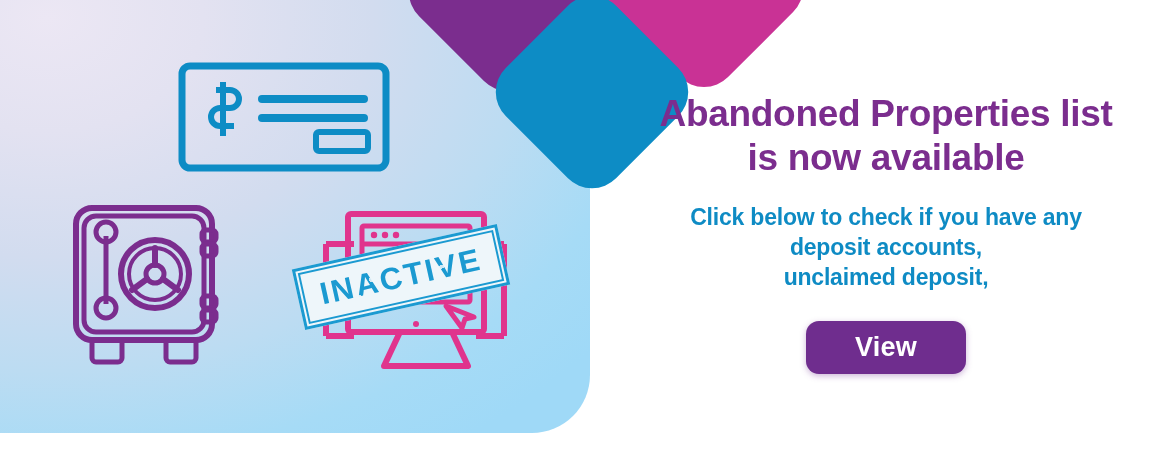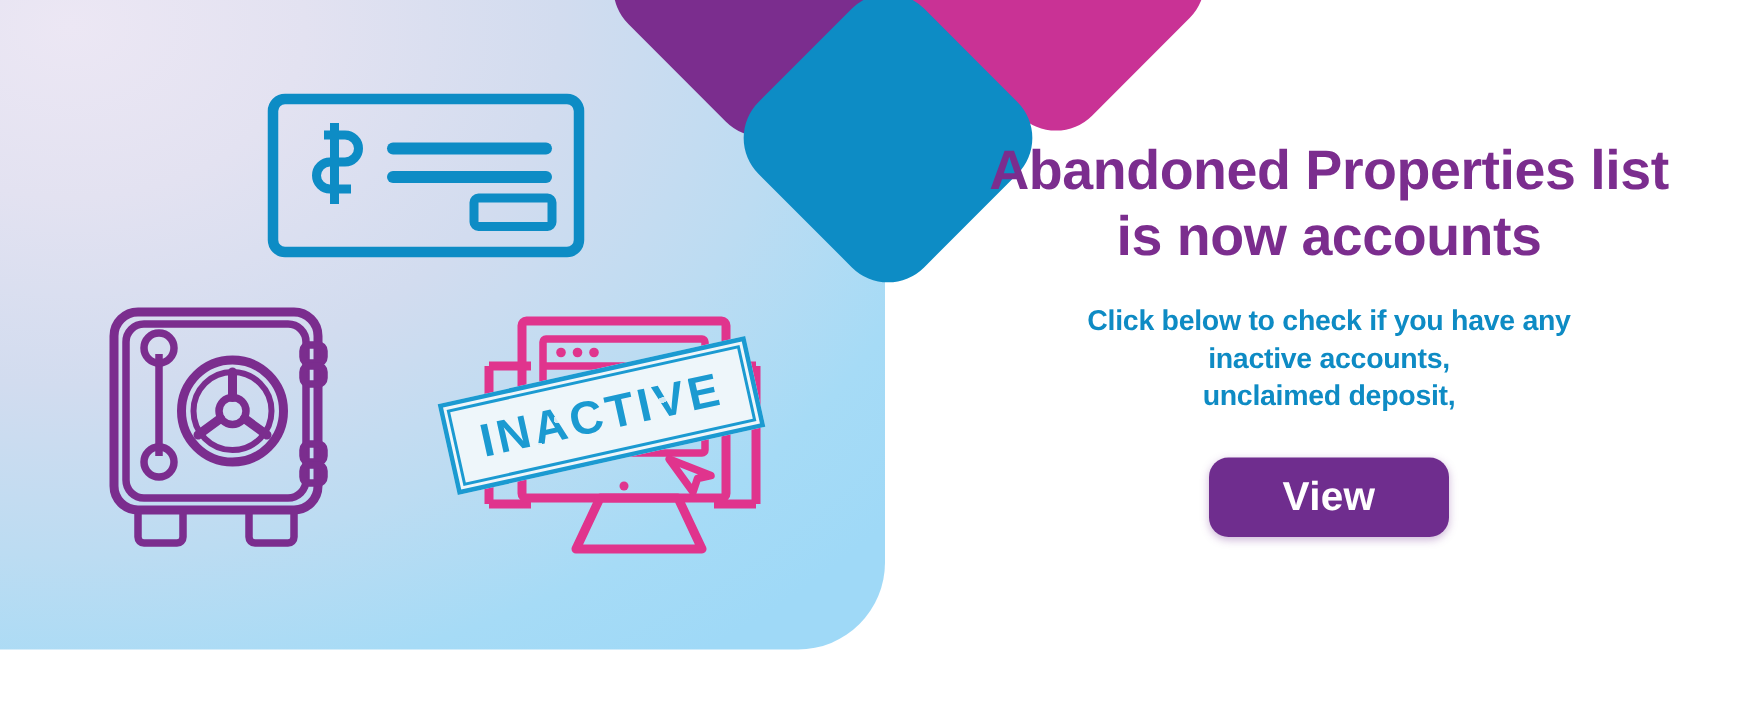--- a/index.html
+++ b/index.html
@@ -58,21 +58,21 @@
   .headline{
     color:#7b2d8e;
     font-size:37px;
     font-weight:bold;
     line-height:1.18;
     letter-spacing:-0.3px;
     margin:0;
   }
   .subhead{
     color:#0e8bc4;
-    font-size:19px;
+    font-size:23px;
     font-weight:bold;
     line-height:1.30;
     letter-spacing:-0.2px;
     margin:24px 0 0 0;
   }
   .subhead .line{display:block;}
   .cta-wrap{
     margin-top:28px;
     display:flex;
     justify-content:center;
@@ -249,25 +249,25 @@
     <div class="stamp-outer"></div>
     <div class="stamp-inner">
       <span class="stamp-text">INACTIVE</span>
     </div>
     <div class="stamp-noise"></div>
   </div>
 
   <div class="content">
     <h1 class="headline">
       <span>Abandoned Properties list</span><br>
-      <span>is now accounts</span>
+      <span>is now available</span>
     </h1>
     <p class="subhead">
       <span class="line">Click below to check if you have any</span>
-      <span class="line">inactive accounts,</span>
+      <span class="line">deposit accounts,</span>
       <span class="line">unclaimed deposit,</span>
     </p>
     <div class="cta-wrap">
       <button class="cta-button">View</button>
     </div>
   </div>
 
 </div>
 
 </body></html>

